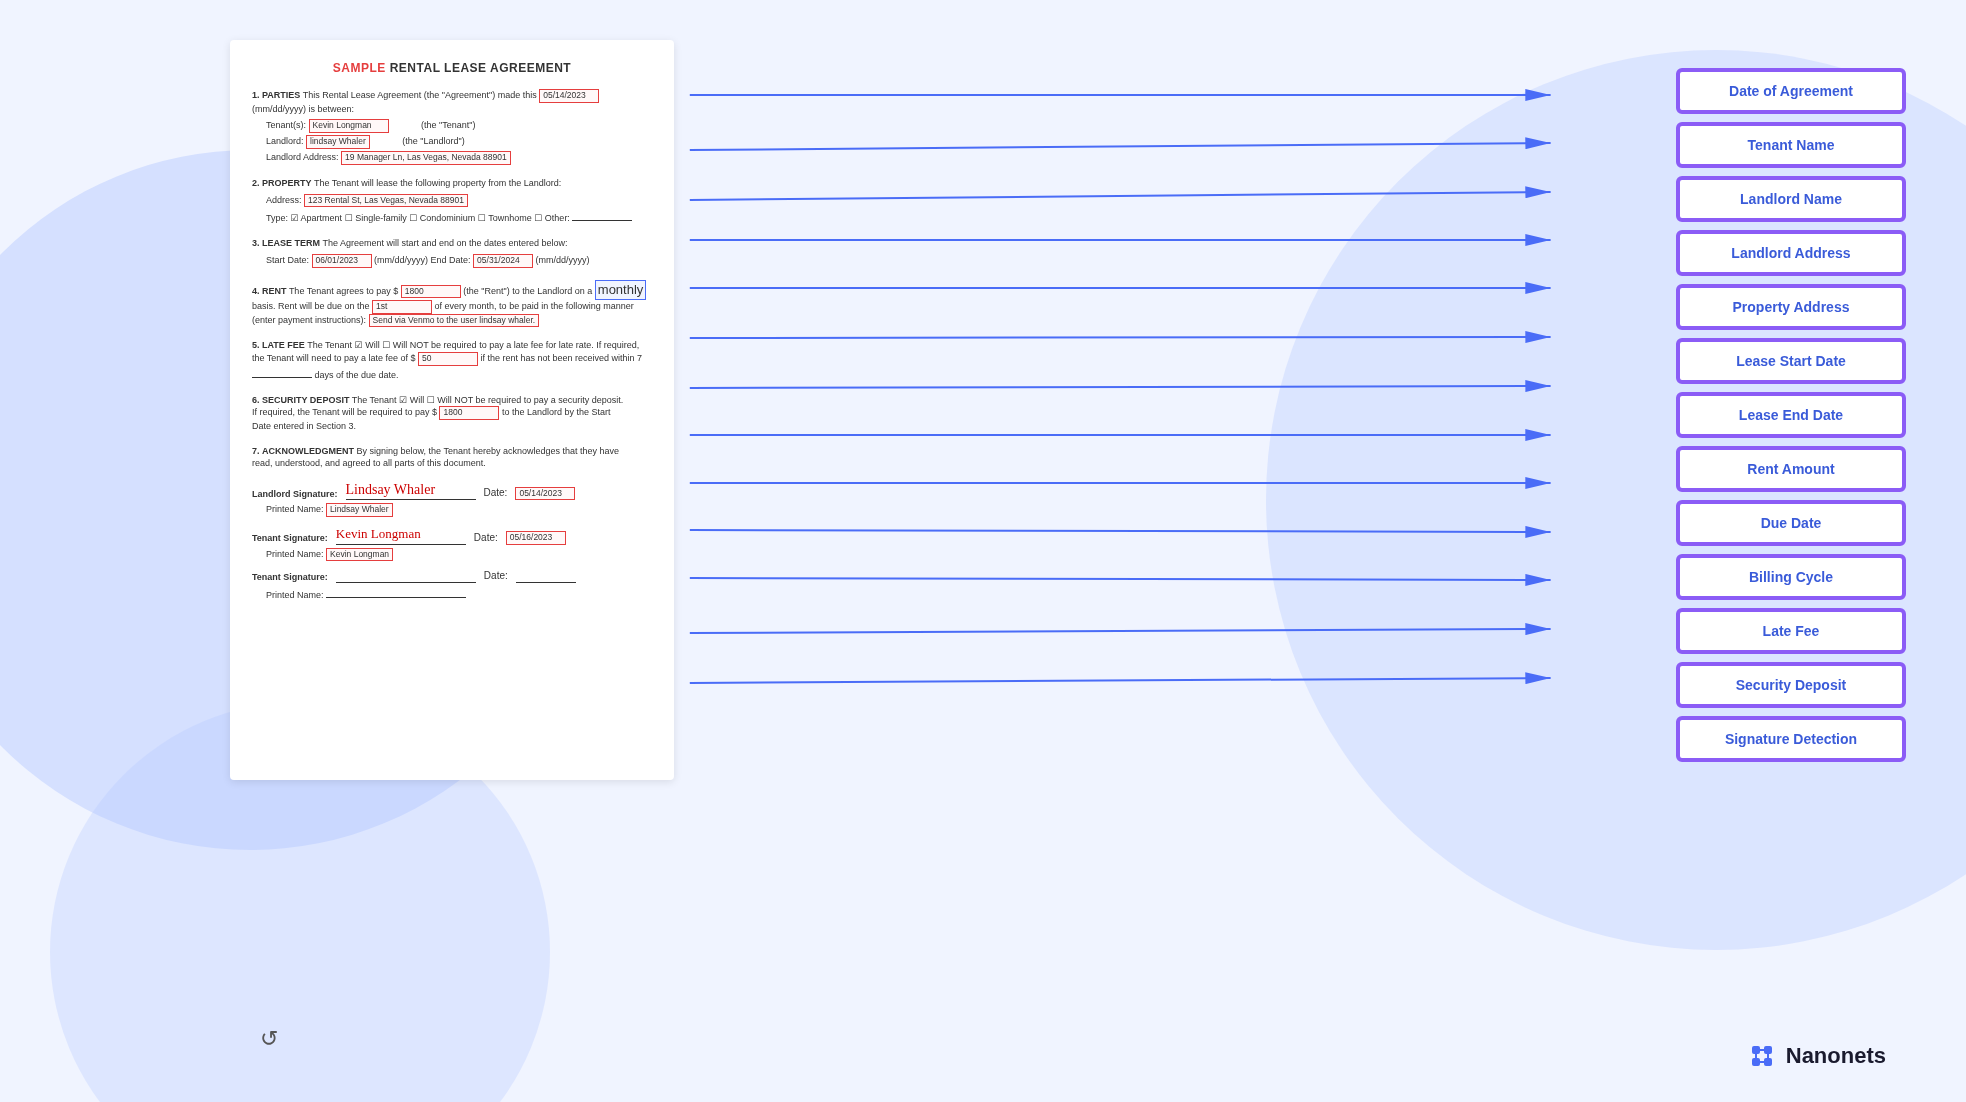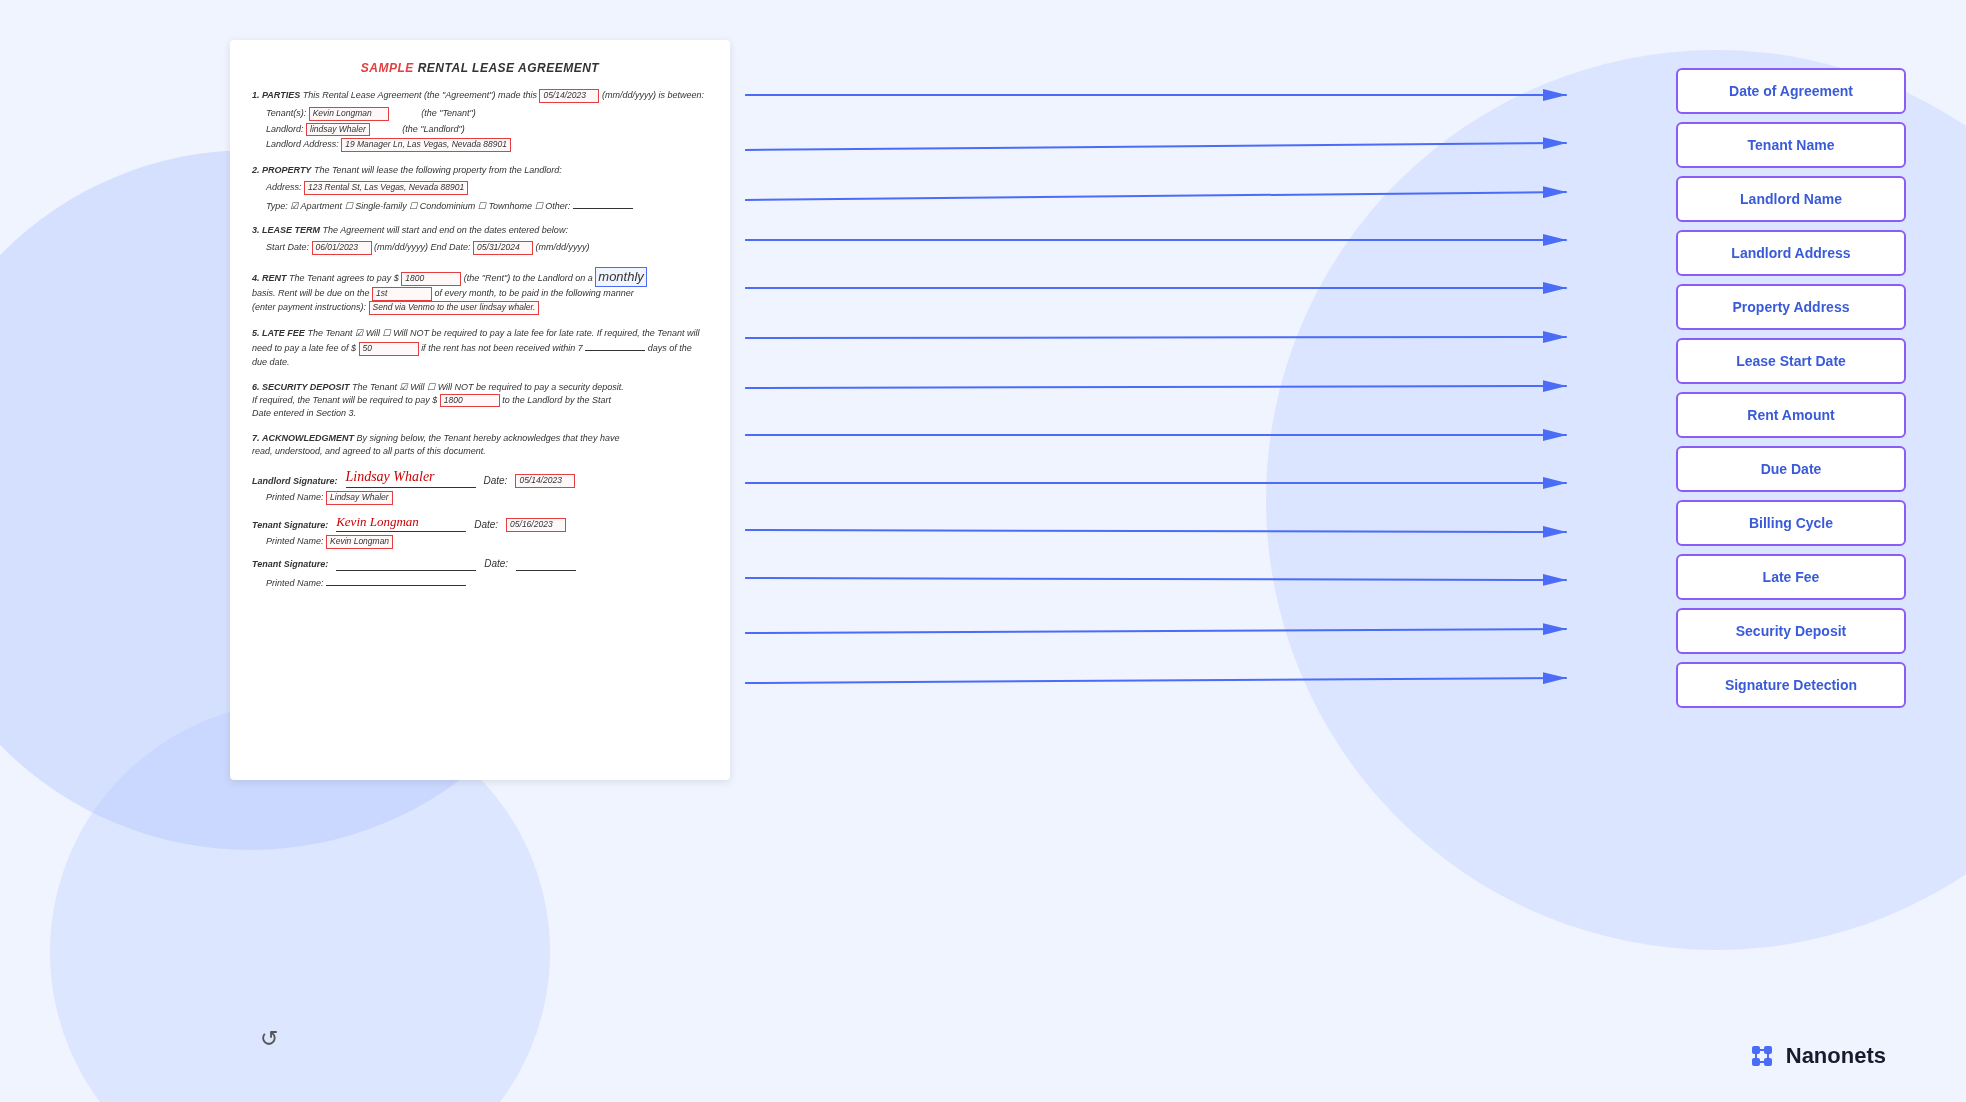--- a/index.html
+++ b/index.html
@@ -49,32 +49,31 @@
       right: 60px;
       bottom: 40px;
       display: flex;
       align-items: flex-start;
       gap: 0;
     }
 
     
     .document-panel {
       background: white;
-      width: 500px;
+      width: 444px;
       min-height: 740px;
       padding: 20px 22px;
       border-radius: 4px;
       box-shadow: 0 2px 8px rgba(0,0,0,0.1);
       font-size: 9px;
       line-height: 1.4;
       color: #333;
       position: relative;
       z-index: 2;
       flex-shrink: 0;
-      font-style: italic;
     }
 
     .doc-title {
       text-align: center;
       font-size: 12px;
       font-weight: bold;
       margin-bottom: 12px;
       letter-spacing: 0.5px;
     }
     .doc-title .sample {
@@ -153,21 +152,21 @@
       display: flex;
       flex-direction: column;
       gap: 0;
       width: 220px;
       flex-shrink: 0;
       padding-top: 0px;
     }
 
     .label-box {
       background: white;
-      border: 2px solid #8b5cf6;
+      border: 4px solid #8b5cf6;
       border-radius: 6px;
       padding: 10px 16px;
       text-align: center;
       font-size: 14px;
       font-weight: 600;
       color: #3a5bd9;
       margin-bottom: 8px;
       min-height: 46px;
       display: flex;
       align-items: center;
@@ -438,20 +437,21 @@
       </defs>
     </svg>
 
     <div class="labels-panel" style="position:absolute; right:0; top:28px; width:230px;">
       <div class="label-box">Date of Agreement</div>
       <div class="label-box">Tenant Name</div>
       <div class="label-box">Landlord Name</div>
       <div class="label-box">Landlord Address</div>
       <div class="label-box">Property Address</div>
       <div class="label-box">Lease Start Date</div>
+      <div class="label-box">Lease End Date</div>
       <div class="label-box">Rent Amount</div>
       <div class="label-box">Due Date</div>
       <div class="label-box">Billing Cycle</div>
       <div class="label-box">Late Fee</div>
       <div class="label-box">Security Deposit</div>
       <div class="label-box">Signature Detection</div>
     </div>
 
   </div>
 

